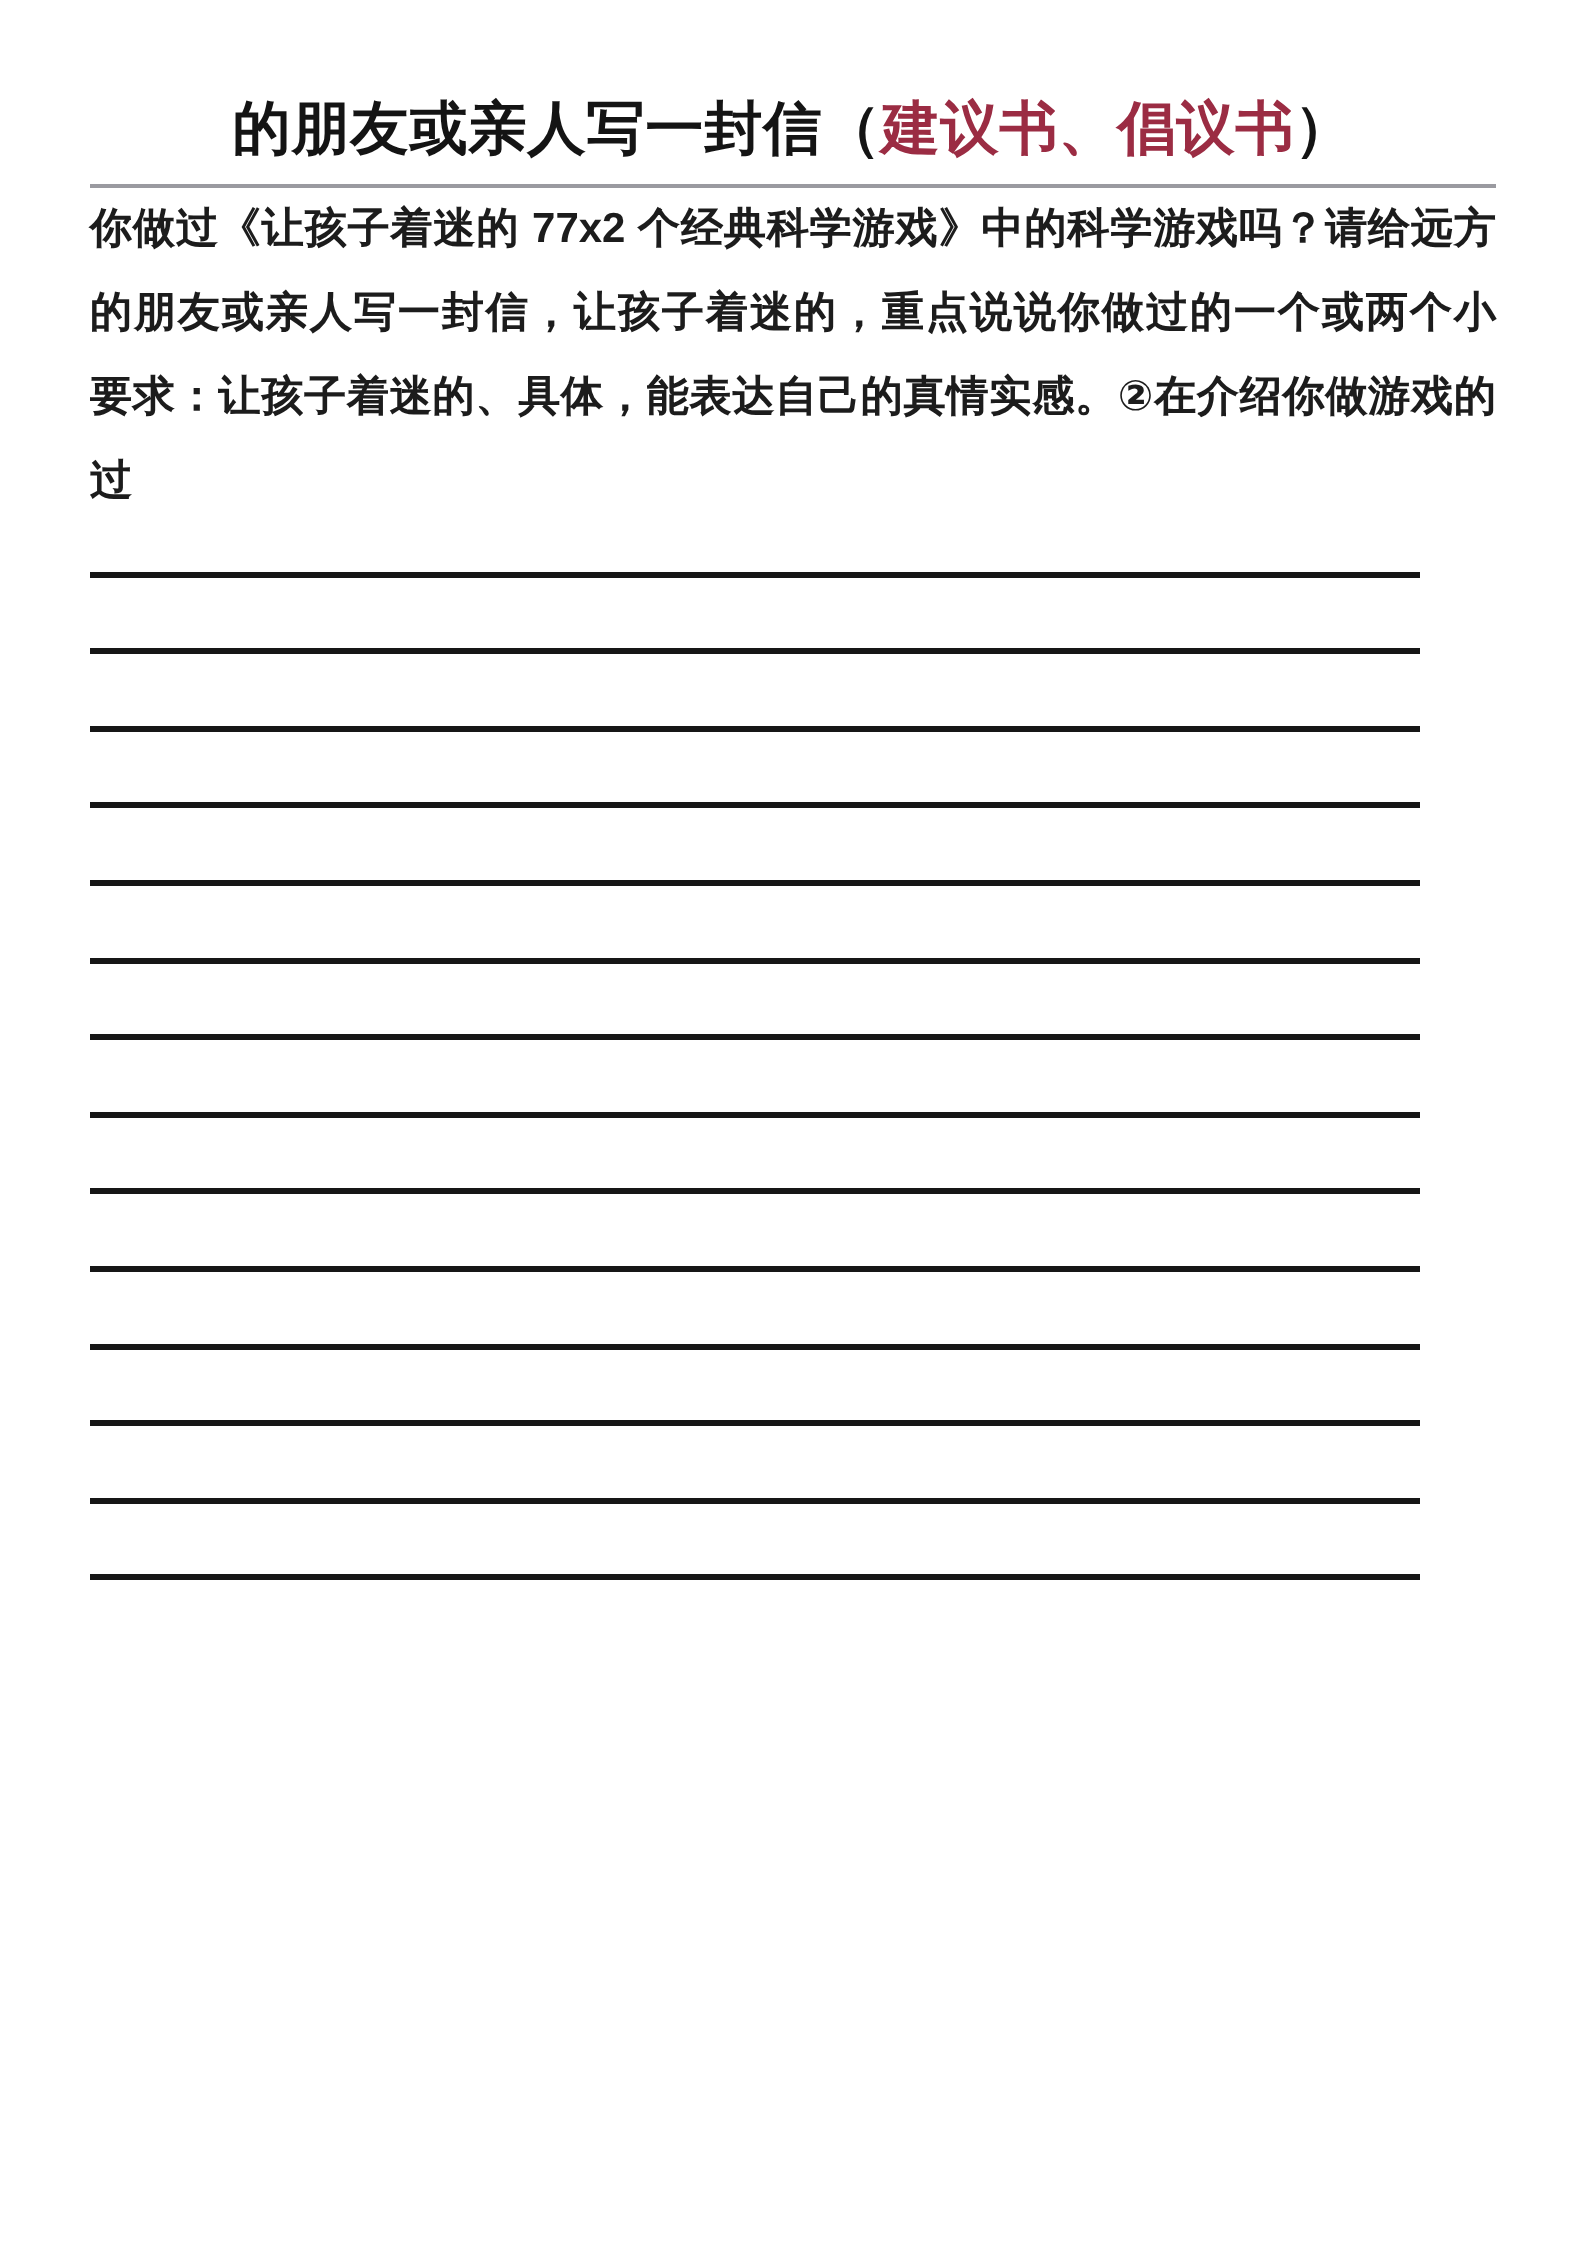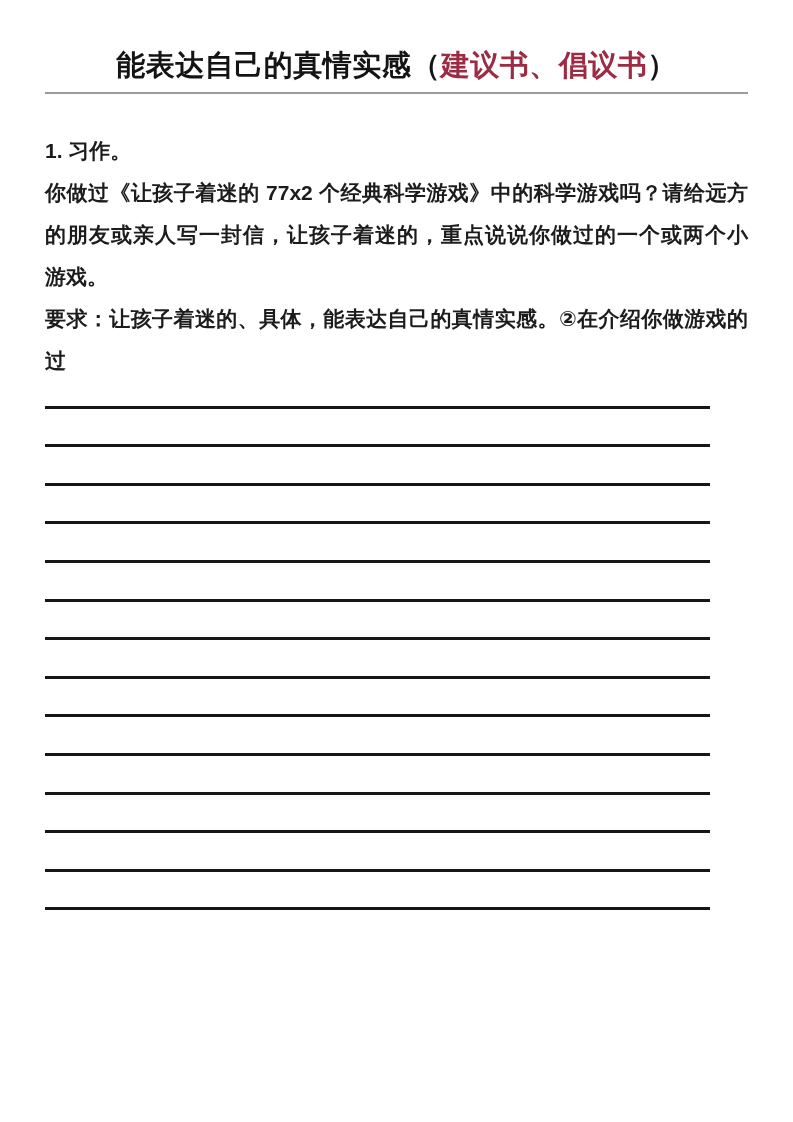--- a/index.html
+++ b/index.html
@@ -63,29 +63,27 @@
     height: 38.6px;
     width: 665px;
     border-bottom: 3px solid var(--line-black);
   }
 </style>
 </head>
 <body>
 
 <div class="page">
 
-  <h1 class="title"><span>能表达自己的真情实感（</span><span class="red">建议书、倡议书</span><span>）</span></h1>
+  <h1 class="title"><span>的朋友或亲人写一封信（</span><span class="red">建议书、倡议书</span><span>）</span></h1>
 
   <div class="title-rule"></div>
 
-  <div class="section-heading">1. 习作。</div>
 
   <div class="para-line fill">你做过《让孩子着迷的 77x2 个经典科学游戏》中的科学游戏吗？请给远方</div>
   <div class="para-line fill">的朋友或亲人写一封信，让孩子着迷的，重点说说你做过的一个或两个小</div>
-  <div class="para-line">游戏。</div>
 
   <div class="para-line fill">要求：让孩子着迷的、具体，能表达自己的真情实感。②在介绍你做游戏的过</div>
 
   <div class="writing-lines">
       <div class="writing-line"></div>
       <div class="writing-line"></div>
       <div class="writing-line"></div>
       <div class="writing-line"></div>
       <div class="writing-line"></div>
       <div class="writing-line"></div>

